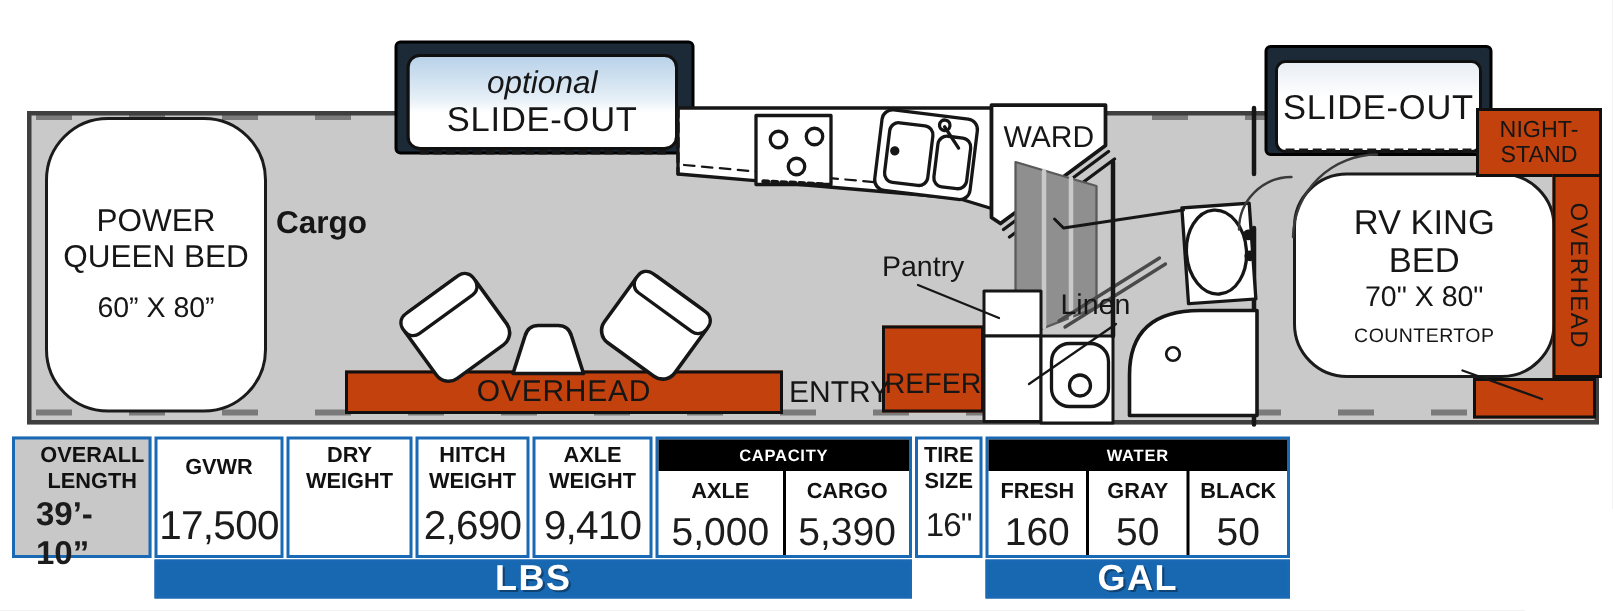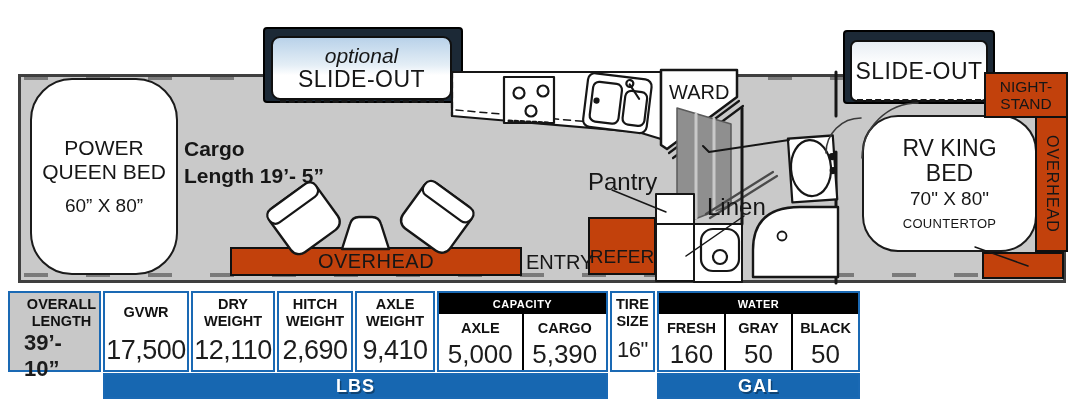--- a/index.html
+++ b/index.html
@@ -32,21 +32,21 @@
 
   .white-box { position:absolute; background:#c2410c; border:2px solid #101010;
                display:flex; align-items:center; justify-content:center; text-align:center; }
   .overhead-bottom { left:230px; top:247px; width:292px; height:29px; font-size:20px; letter-spacing:.5px; }
   .refer-box { left:588px; top:217px; width:68px; height:58px; font-size:19px; align-items:flex-end; padding-bottom:5px; }
   .nightstand { left:984px; top:72px; width:84px; height:46px; font-size:15.5px; line-height:1.1; }
   .countertop-box { left:982px; top:252px; width:82px; height:27px; }
   .overhead-right { left:1035px; top:116px; width:33px; height:136px; font-size:16px; letter-spacing:1px;
                     writing-mode:vertical-rl; }
 
-  .plain-label { position:absolute; font-size:24px; }
+  .plain-label { position:absolute; font-size:19px; }
   .ward-label  { left:669px; top:81px; font-size:20px; }
   .entry-label { left:526px; top:251px; font-size:20px; }
 
   .fp-svg { position:absolute; left:0; top:0; pointer-events:none; }
 
   
   .cell { position:absolute; top:291px; height:81px; background:#fff; border:2.5px solid #1a69b4;
           display:flex; flex-direction:column; }
   .cell-label { flex:0 0 37px; display:flex; flex-direction:column; align-items:center; justify-content:center;
                 font-weight:bold; font-size:14.5px; line-height:1.12; color:#111; padding-top:2px; text-align:center; }
@@ -56,21 +56,21 @@
   .overall-cell .cell-value { font-size:22px; font-weight:bold; letter-spacing:0; }
   .group-header { height:23px; background:#000; color:#fff; font-weight:bold; font-size:11px;
                   display:flex; align-items:center; justify-content:center; letter-spacing:.5px; }
   .group-body { flex:1; display:flex; }
   .sub-cell { flex:1; display:flex; flex-direction:column; }
   .sub-cell + .sub-cell { border-left:2px solid #000; }
   .sub-label { height:25px; display:flex; align-items:center; justify-content:center;
                font-weight:bold; font-size:14.5px; color:#111; padding-top:3px; }
   .sub-value { flex:1; display:flex; align-items:center; justify-content:center; font-size:26px; color:#1c1c1c; }
   .bar { position:absolute; top:373px; height:26px; background:#1767b1; border:2px solid #1a69b4;
-         color:#fff; font-weight:bold; font-size:18px; letter-spacing:1px;
+         color:#fff; font-weight:bold; font-size:24px; letter-spacing:1px;
          display:flex; align-items:center; justify-content:center;
          text-shadow:1.5px 1.5px 0 rgba(0,0,0,.35); }
 </style>
 </head>
 <body>
 
 <div class="canvas">
 
   <div class="trailer-body"></div>
   <div class="wall-dashes" style="left:24px; top:76px; width:1036px;"></div>
@@ -96,21 +96,20 @@
   </div>
   <div class="bed king-bed">
     <span>RV KING</span>
     <span>BED</span>
     <span class="king-size">70" X 80"</span>
     <span class="countertop-lbl">COUNTERTOP</span>
   </div>
 
   <div class="cargo-label">
     <div>Cargo</div>
-    <div>Length 19’- 5”</div>
   </div>
 
   <div class="white-box overhead-bottom">
     <span>OVERHEAD</span>
   </div>
   <div class="white-box refer-box">
     <span>REFER</span>
   </div>
   <div class="white-box nightstand">
     <span><span>NIGHT-</span><br><span>STAND</span></span>
@@ -209,21 +208,20 @@
         <span></span>
       </div>
       <div class="cell-value">17,500</div>
     </div>
 
     <div class="cell" style="left:191px; width:84px;">
       <div class="cell-label">
         <span>DRY</span>
         <span>WEIGHT</span>
       </div>
-      <div class="cell-value">12,110</div>
     </div>
 
     <div class="cell" style="left:277px; width:76px;">
       <div class="cell-label">
         <span>HITCH</span>
         <span>WEIGHT</span>
       </div>
       <div class="cell-value">2,690</div>
     </div>
 

